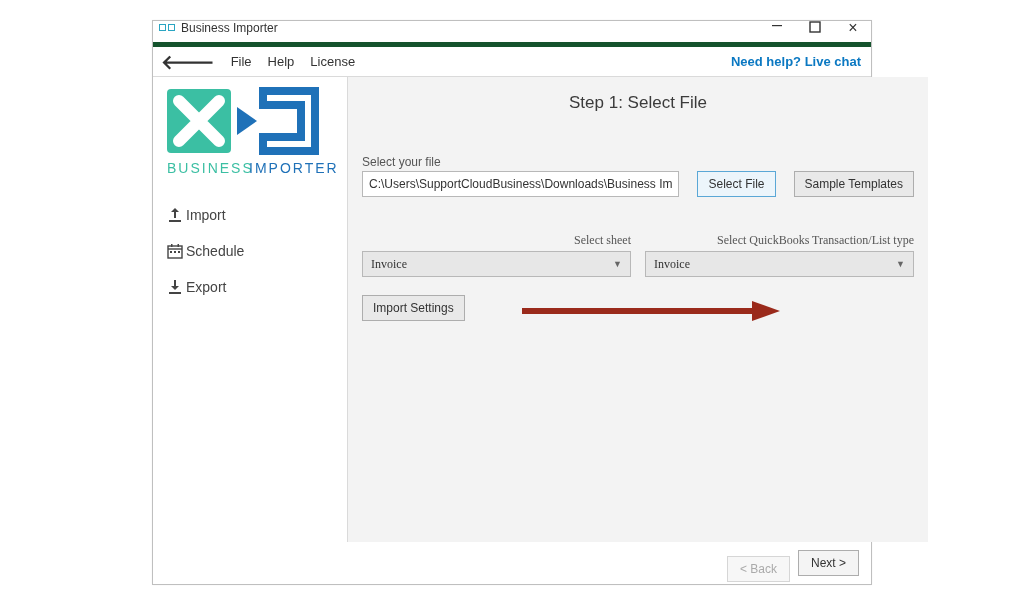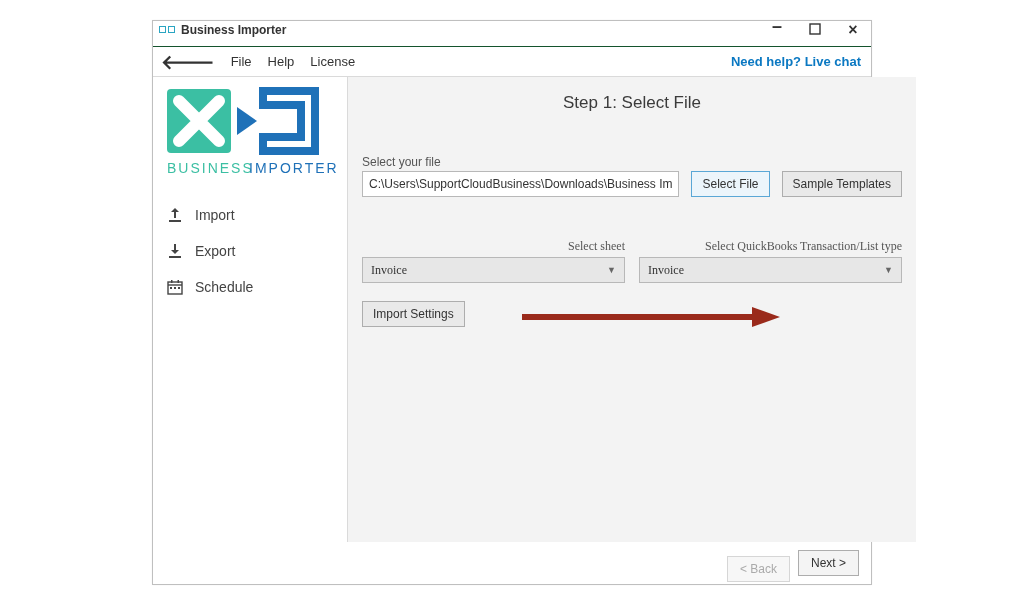--- a/index.html
+++ b/index.html
@@ -23,22 +23,21 @@
     background: #ffffff;
     display: flex;
     flex-direction: column;
     box-shadow: 0 0 2px rgba(0,0,0,0.05);
   }
   .titlebar {
     height: 26px;
     display: flex;
     align-items: center;
     padding: 0 6px 8px 6px;
-    border-bottom: 1px solid #14532d;
-    font-weight: bold;
+    border-bottom: 5px solid #14532d;
   }
   .title-icons {
     display: flex;
     gap: 2px;
     margin-right: 6px;
   }
   .title-icons .sq {
     width: 7px; height: 7px; border: 1px solid #2aa5c2;
   }
   .title-text { font-size: 12px; color: #333; }
@@ -100,21 +99,21 @@
   }
   .logo {
     width: 175px; height: 95px;
   }
   .side-nav {
     padding: 6px 10px;
   }
   .side-item {
     display: flex;
     align-items: center;
-    gap: 12px;
+    gap: 3px;
     padding: 10px 4px;
     font-size: 14px;
     color: #444;
     cursor: pointer;
   }
   .side-item svg { width: 16px; height: 16px; }
 
   .main {
     flex: 1;
     background: #f3f3f3;
@@ -130,23 +129,23 @@
     margin: 4px 0 14px 0;
   }
   .label {
     font-size: 12px;
     color: #555;
     margin-bottom: 2px;
     margin-top: 28px;
   }
   .file-row {
     display: flex;
-    gap: 12px;
-    align-items: center;
-    margin-bottom: 14px;
+    gap: 18px;
+    align-items: center;
+    margin-bottom: 8px;
   }
   .file-input {
     flex: 1;
     height: 26px;
     border: 1px solid #b8b8b8;
     background: #fff;
     padding: 0 6px;
     font-size: 12px;
     overflow: hidden;
     white-space: nowrap;
@@ -290,36 +289,36 @@
       </div>
       <div class="side-nav">
         <div class="side-item">
           <svg viewBox="0 0 16 16">
               <path d="M8 1 L4 5 h3 v6 h2 V5 h3 Z M2 13 h12 v2 H2 z" fill="#444"></path>
             </svg>
           <span>Import</span>
         </div>
         <div class="side-item">
           <svg viewBox="0 0 16 16">
-              <path d="M7 1 h2 v6 h3 L8 11 4 7 h3 Z M2 13 h12 v2 H2 z" fill="#444"></path>
-            </svg>
-          <span>Export</span>
-        </div>
-        <div class="side-item">
-          <svg viewBox="0 0 16 16">
               <rect x="1" y="3" width="14" height="12" fill="none" stroke="#444" stroke-width="1.4"></rect>
               <line x1="1" y1="6" x2="15" y2="6" stroke="#444" stroke-width="1.4"></line>
               <rect x="4" y="1" width="1.5" height="3" fill="#444"></rect>
               <rect x="10.5" y="1" width="1.5" height="3" fill="#444"></rect>
               <rect x="3" y="8" width="2" height="2" fill="#444"></rect>
               <rect x="7" y="8" width="2" height="2" fill="#444"></rect>
               <rect x="11" y="8" width="2" height="2" fill="#444"></rect>
             </svg>
           <span>Schedule</span>
         </div>
+        <div class="side-item">
+          <svg viewBox="0 0 16 16">
+              <path d="M7 1 h2 v6 h3 L8 11 4 7 h3 Z M2 13 h12 v2 H2 z" fill="#444"></path>
+            </svg>
+          <span>Export</span>
+        </div>
       </div>
     </div>
 
     <div class="main">
       <div class="step-title">Step 1: Select File</div>
 
       <div class="label">Select your file</div>
       <div class="file-row">
         <div class="file-input">C:\Users\SupportCloudBusiness\Downloads\Business Im</div>
         <div class="btn highlight">Select File</div>

